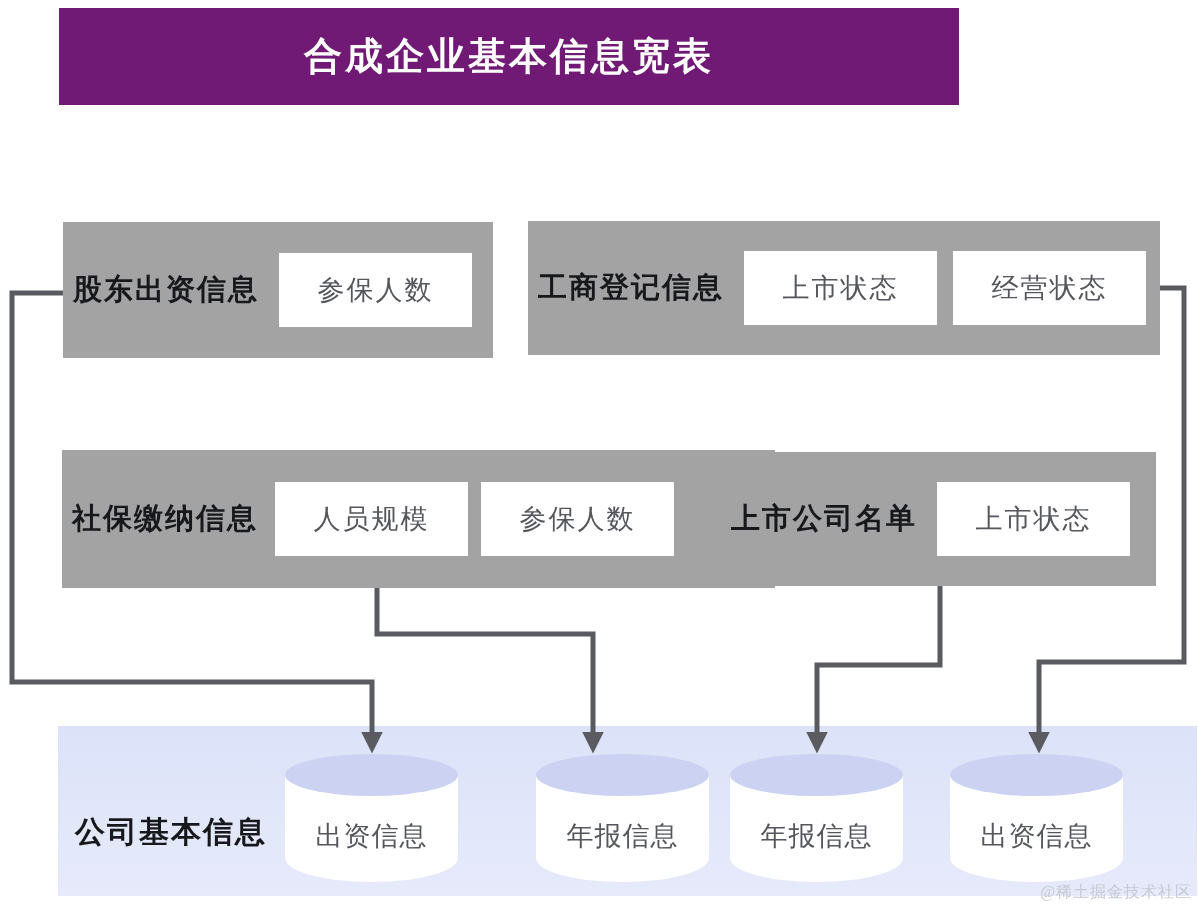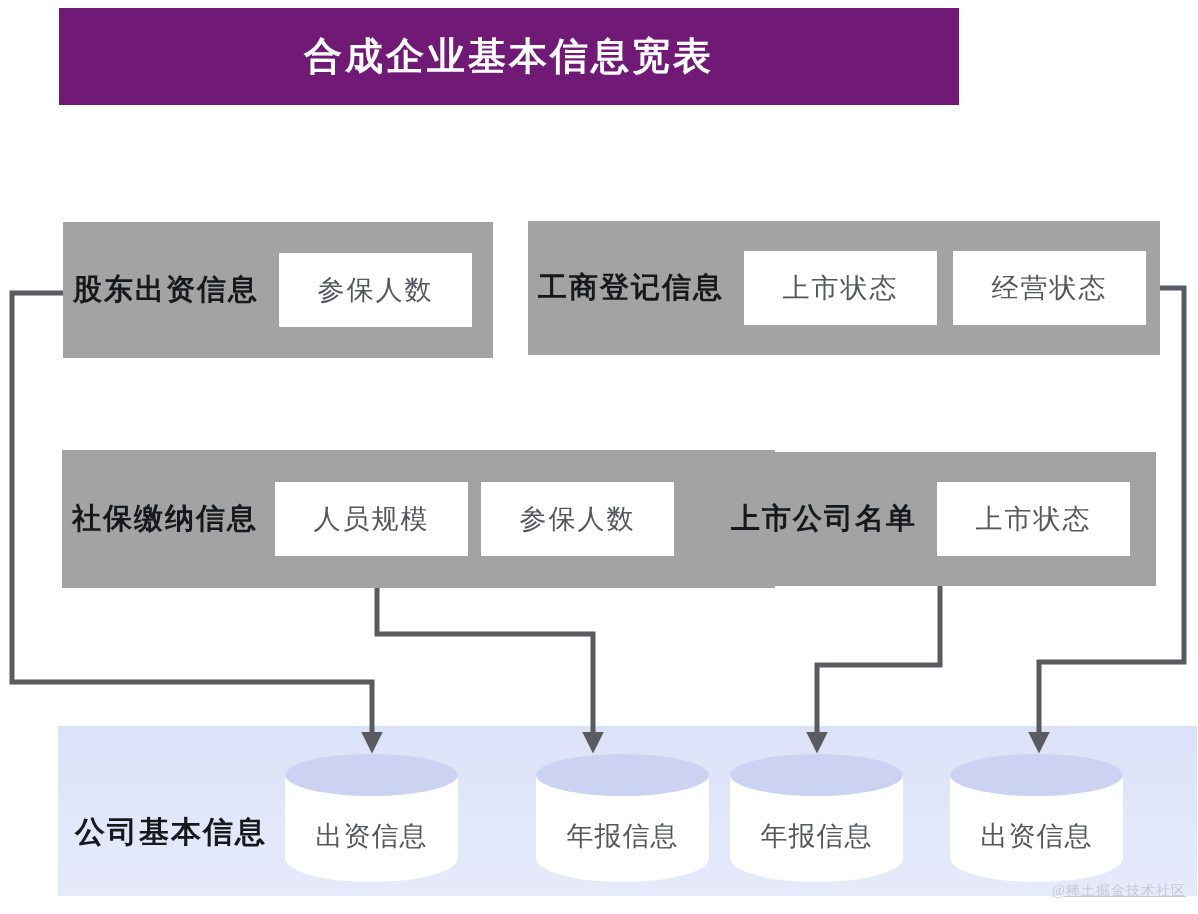--- a/index.html
+++ b/index.html
@@ -123,27 +123,26 @@
   .cyl-body span {
     font-size: 27px;
     color: #55575C;
     letter-spacing: 1px;
     white-space: nowrap;
     padding-top: 14px;
   }
   
   .watermark {
     position: absolute;
-    right: 12px; top: 882px;
-    font-size: 14px;
+    right: 6px; top: 882px;
+    font-size: 16px;
     color: #C6C9D2;
     letter-spacing: 1px;
     z-index: 5;
     font-family: "Liberation Serif", "DejaVu Serif", serif;
-    text-decoration: underline;
   }
 </style>
 </head>
 <body>
 
 <div class="canvas">
 
   <div class="banner">
     <span class="title">合成企业基本信息宽表</span>
   </div>

